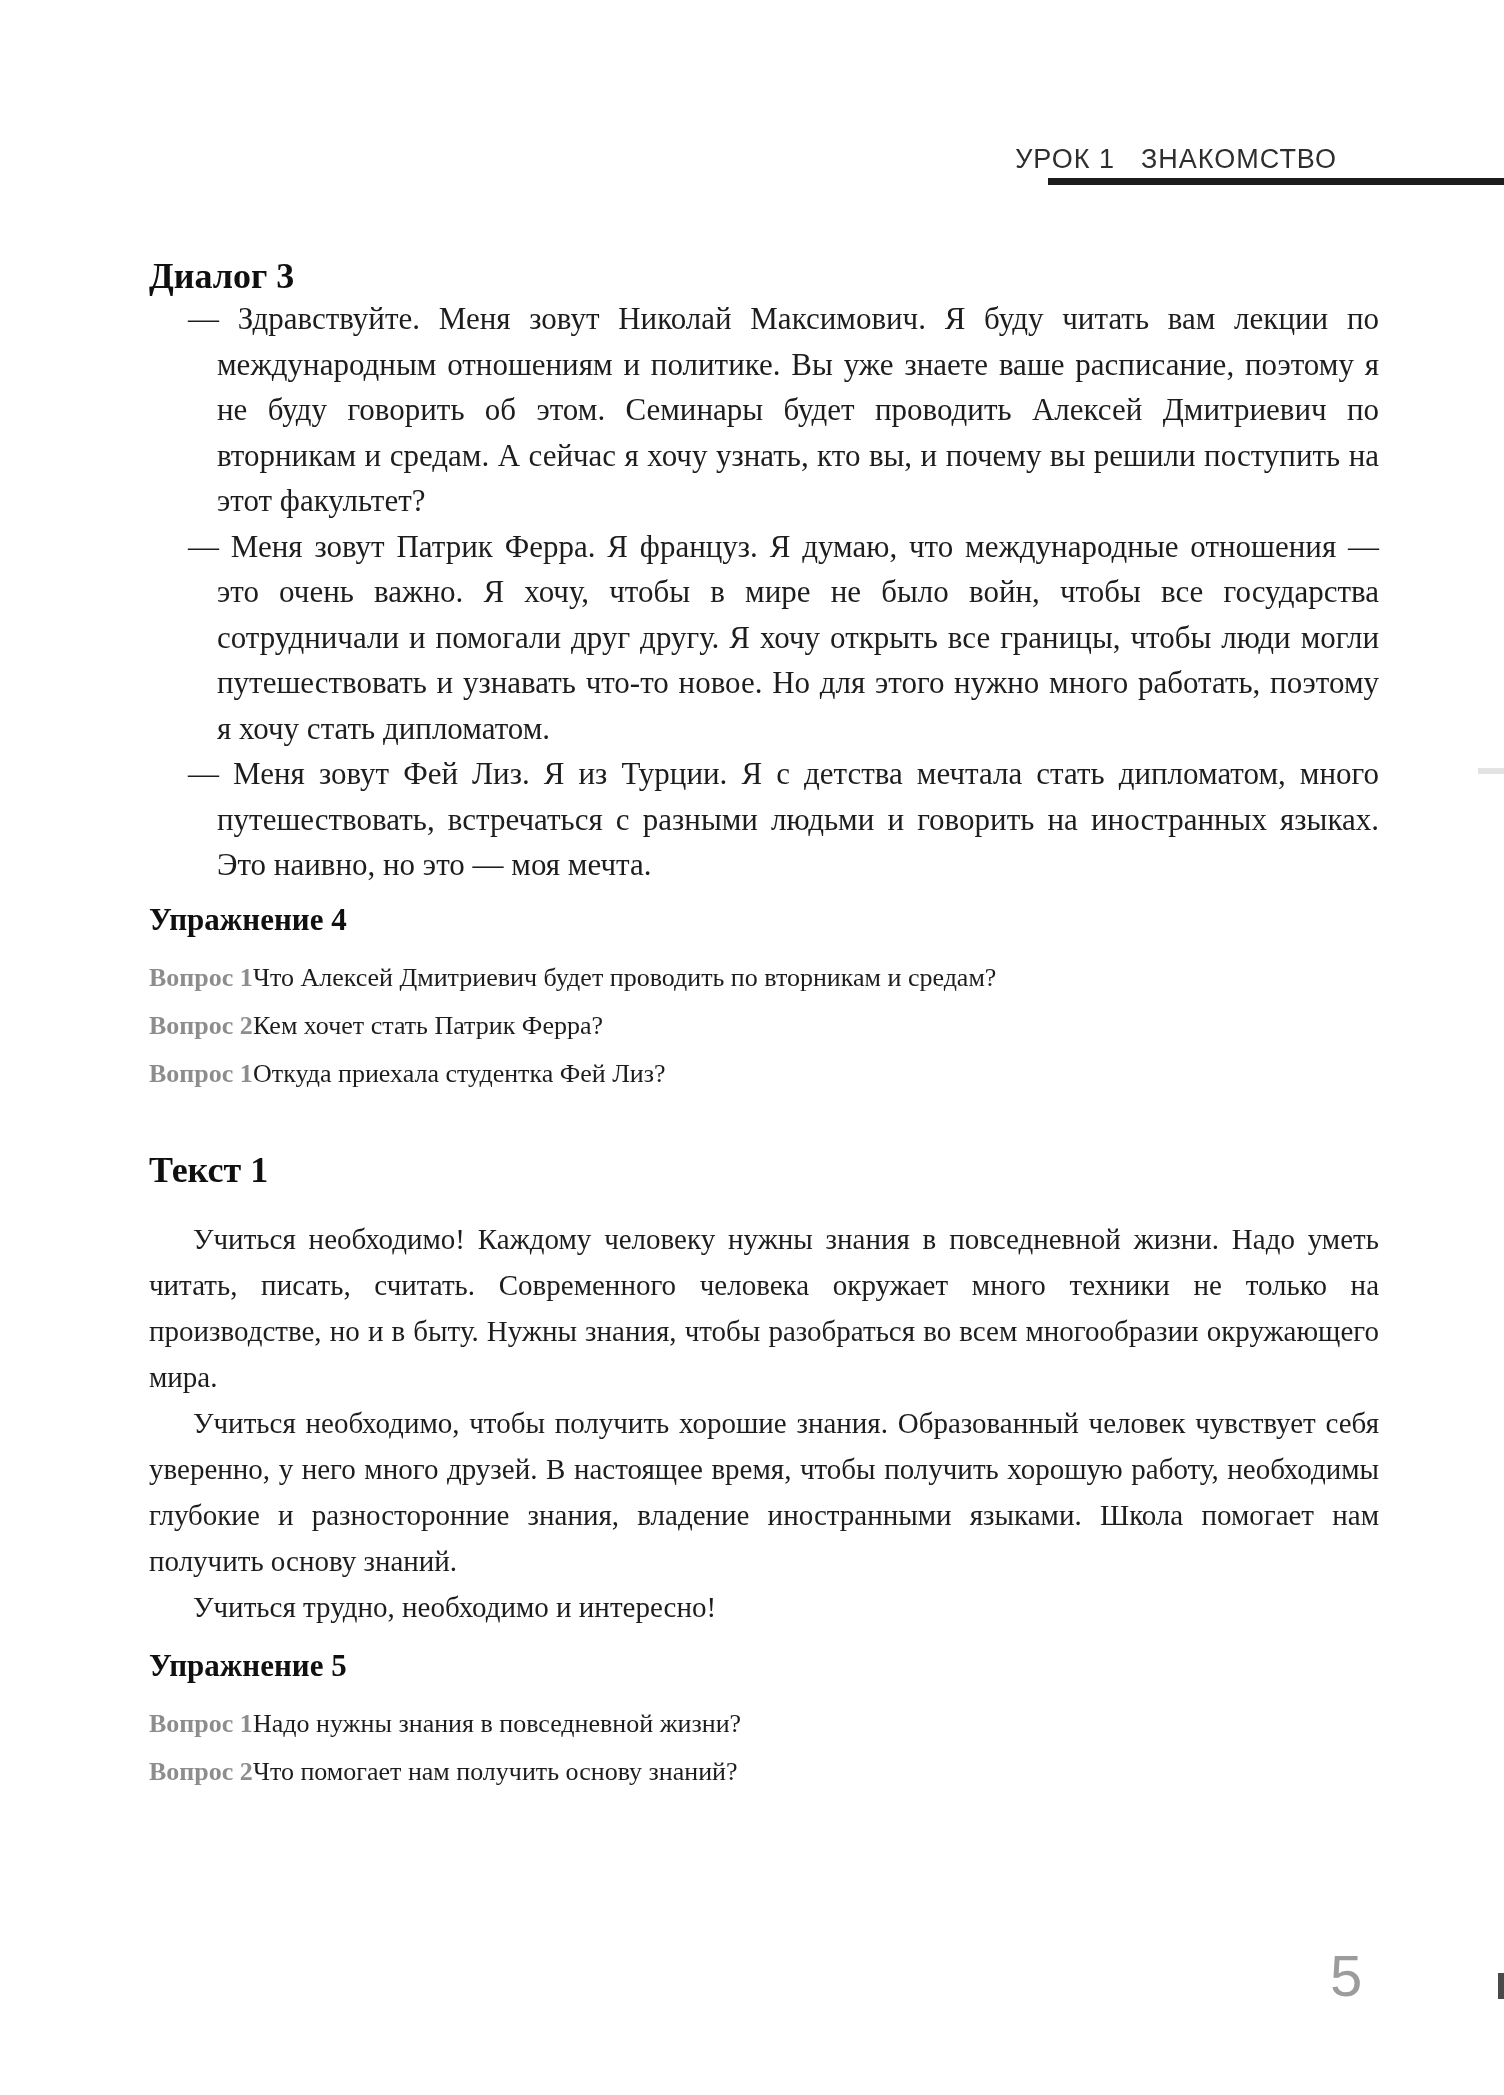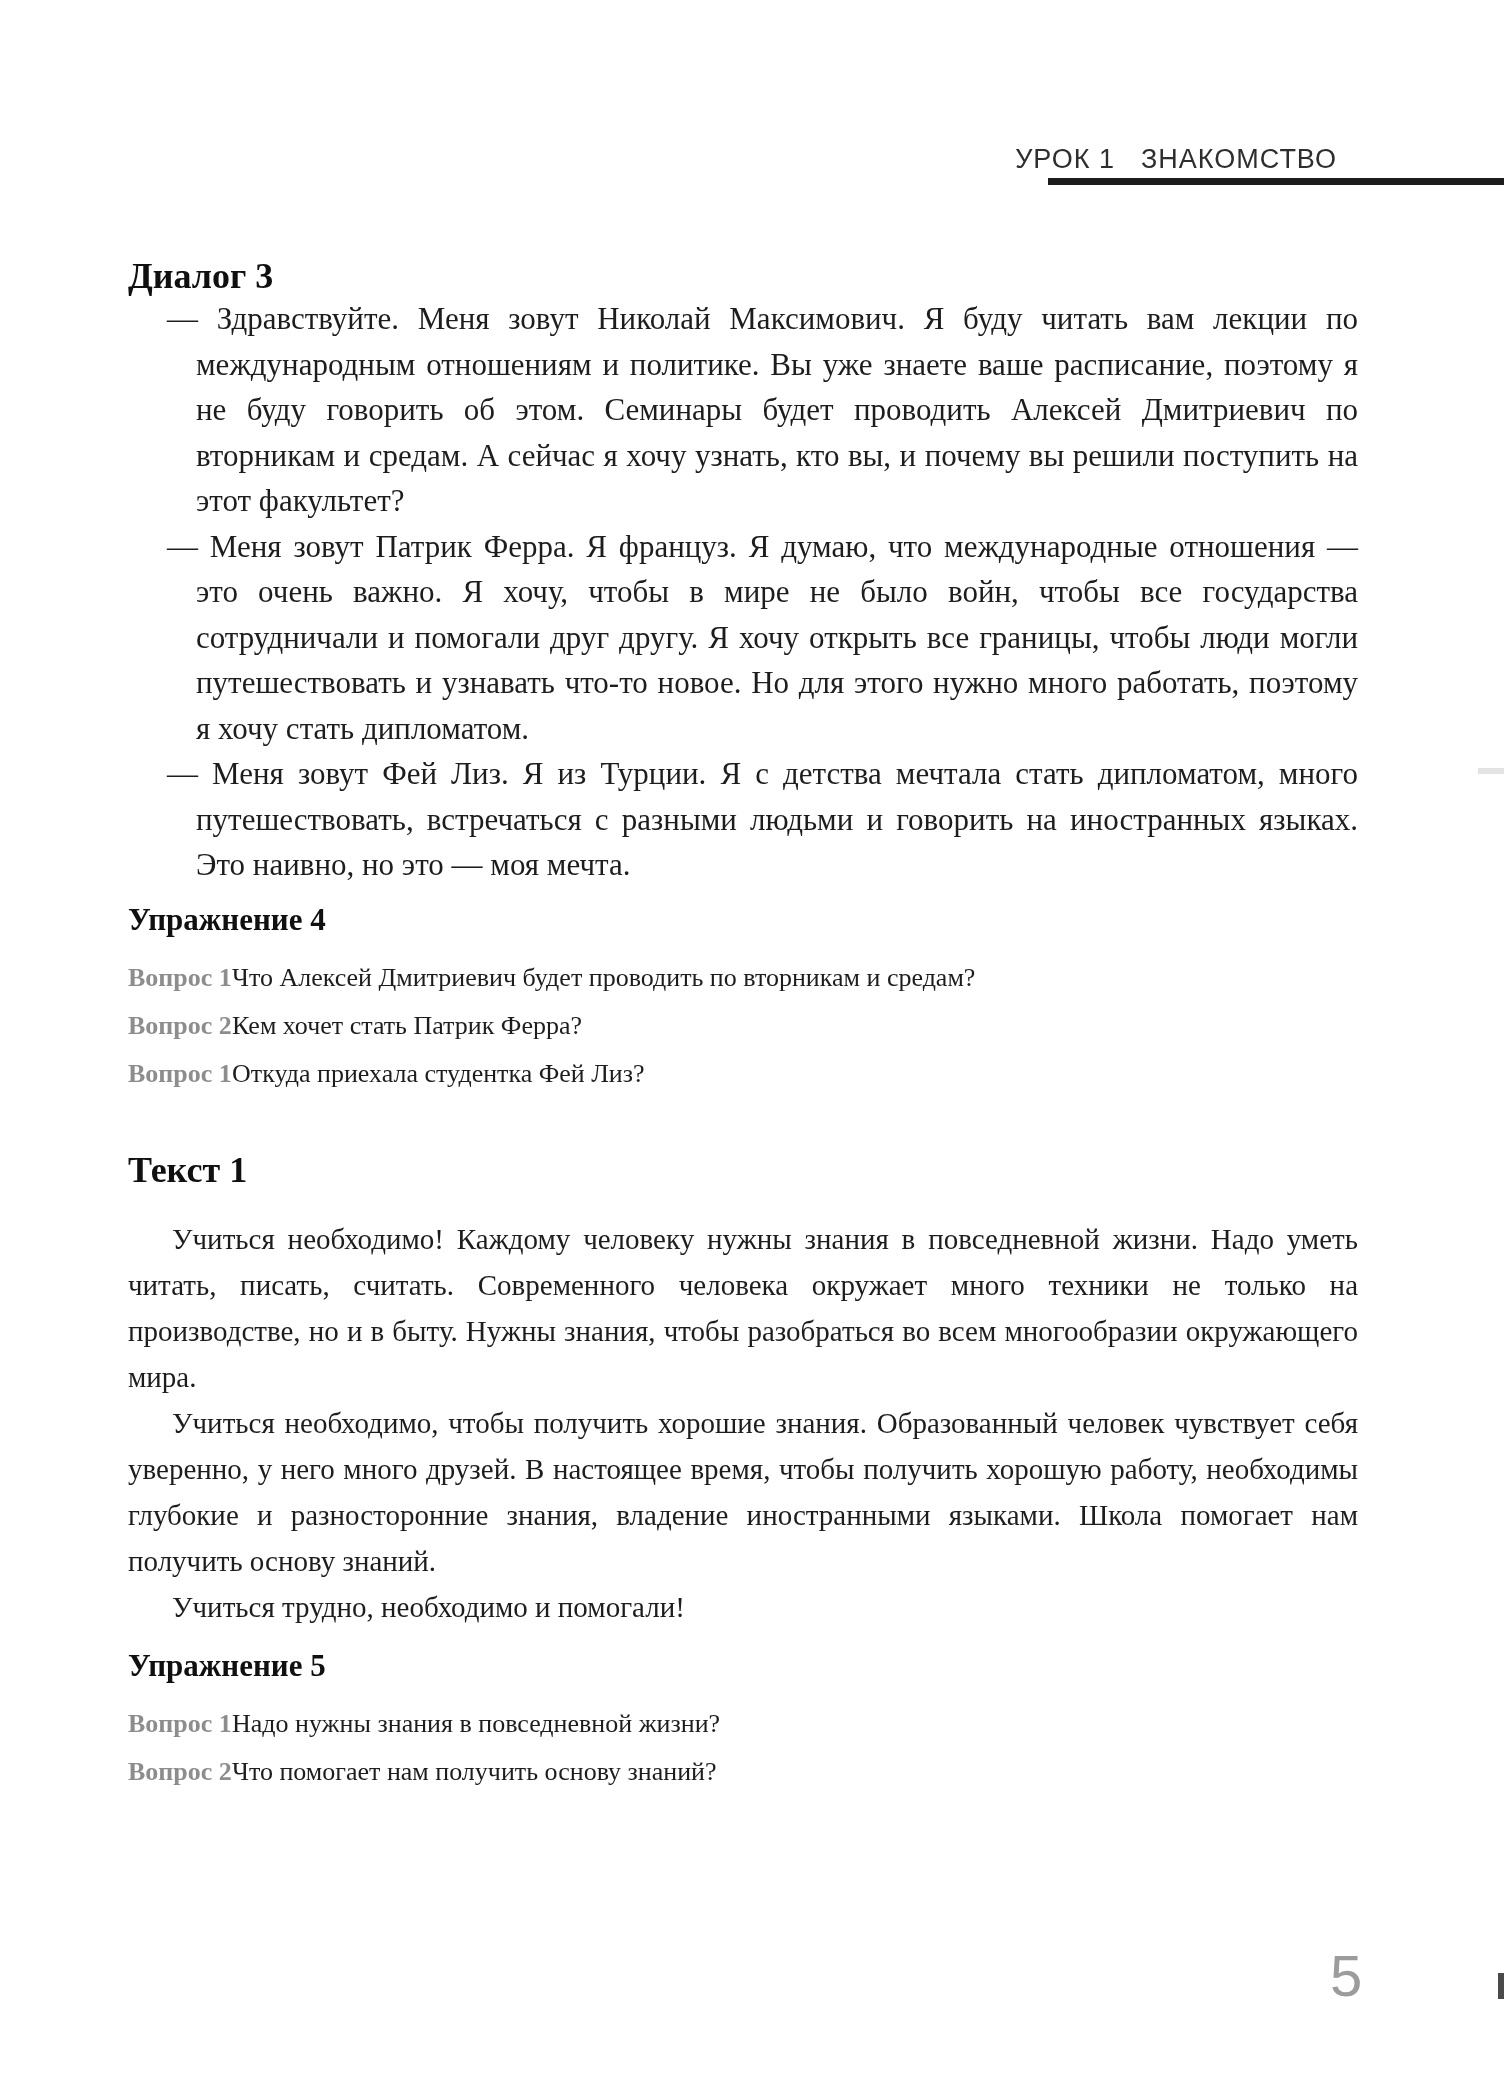--- a/index.html
+++ b/index.html
@@ -30,21 +30,21 @@
     top: 178px;
     left: 1048px;
     right: 0;
     height: 7px;
     background: var(--rule, #1c1c1c);
   }
 
   
   .content {
     position: absolute;
-    left: 128px;
+    left: 149px;
     top: 0;
     width: 1230px;
     color: var(--text, #1d1d1d);
   }
 
   .heading-lg {
     margin: 0;
     font-weight: bold;
     font-size: 36px;
     line-height: 40px;
@@ -155,21 +155,21 @@
       <div class="question-row">
         <span class="q-label">Вопрос 1</span>
         <span class="q-text">Откуда приехала студентка Фей Лиз?</span>
       </div>
     </div>
 
     <h1 class="heading-lg text1-title">Текст 1</h1>
     <div class="text-block">
       <p class="para">Учиться необходимо! Каждому человеку нужны знания в повседневной жизни. Надо уметь читать, писать, считать. Современного человека окружает много техники не только на производстве, но и в быту. Нужны знания, чтобы разобраться во всем многообразии окружающего мира.</p>
       <p class="para">Учиться необходимо, чтобы получить хорошие знания. Образованный человек чувствует себя уверенно, у него много друзей. В настоящее время, чтобы получить хорошую работу, необходимы глубокие и разносторонние знания, владение иностранными языками. Школа помогает нам получить основу знаний.</p>
-      <p class="para">Учиться трудно, необходимо и помогали!</p>
+      <p class="para">Учиться трудно, необходимо и интересно!</p>
     </div>
 
     <h2 class="heading-md exercise5-title">Упражнение 5</h2>
     <div class="questions">
       <div class="question-row">
         <span class="q-label">Вопрос 1</span>
         <span class="q-text">Надо нужны знания в повседневной жизни?</span>
       </div>
       <div class="question-row">
         <span class="q-label">Вопрос 2</span>

